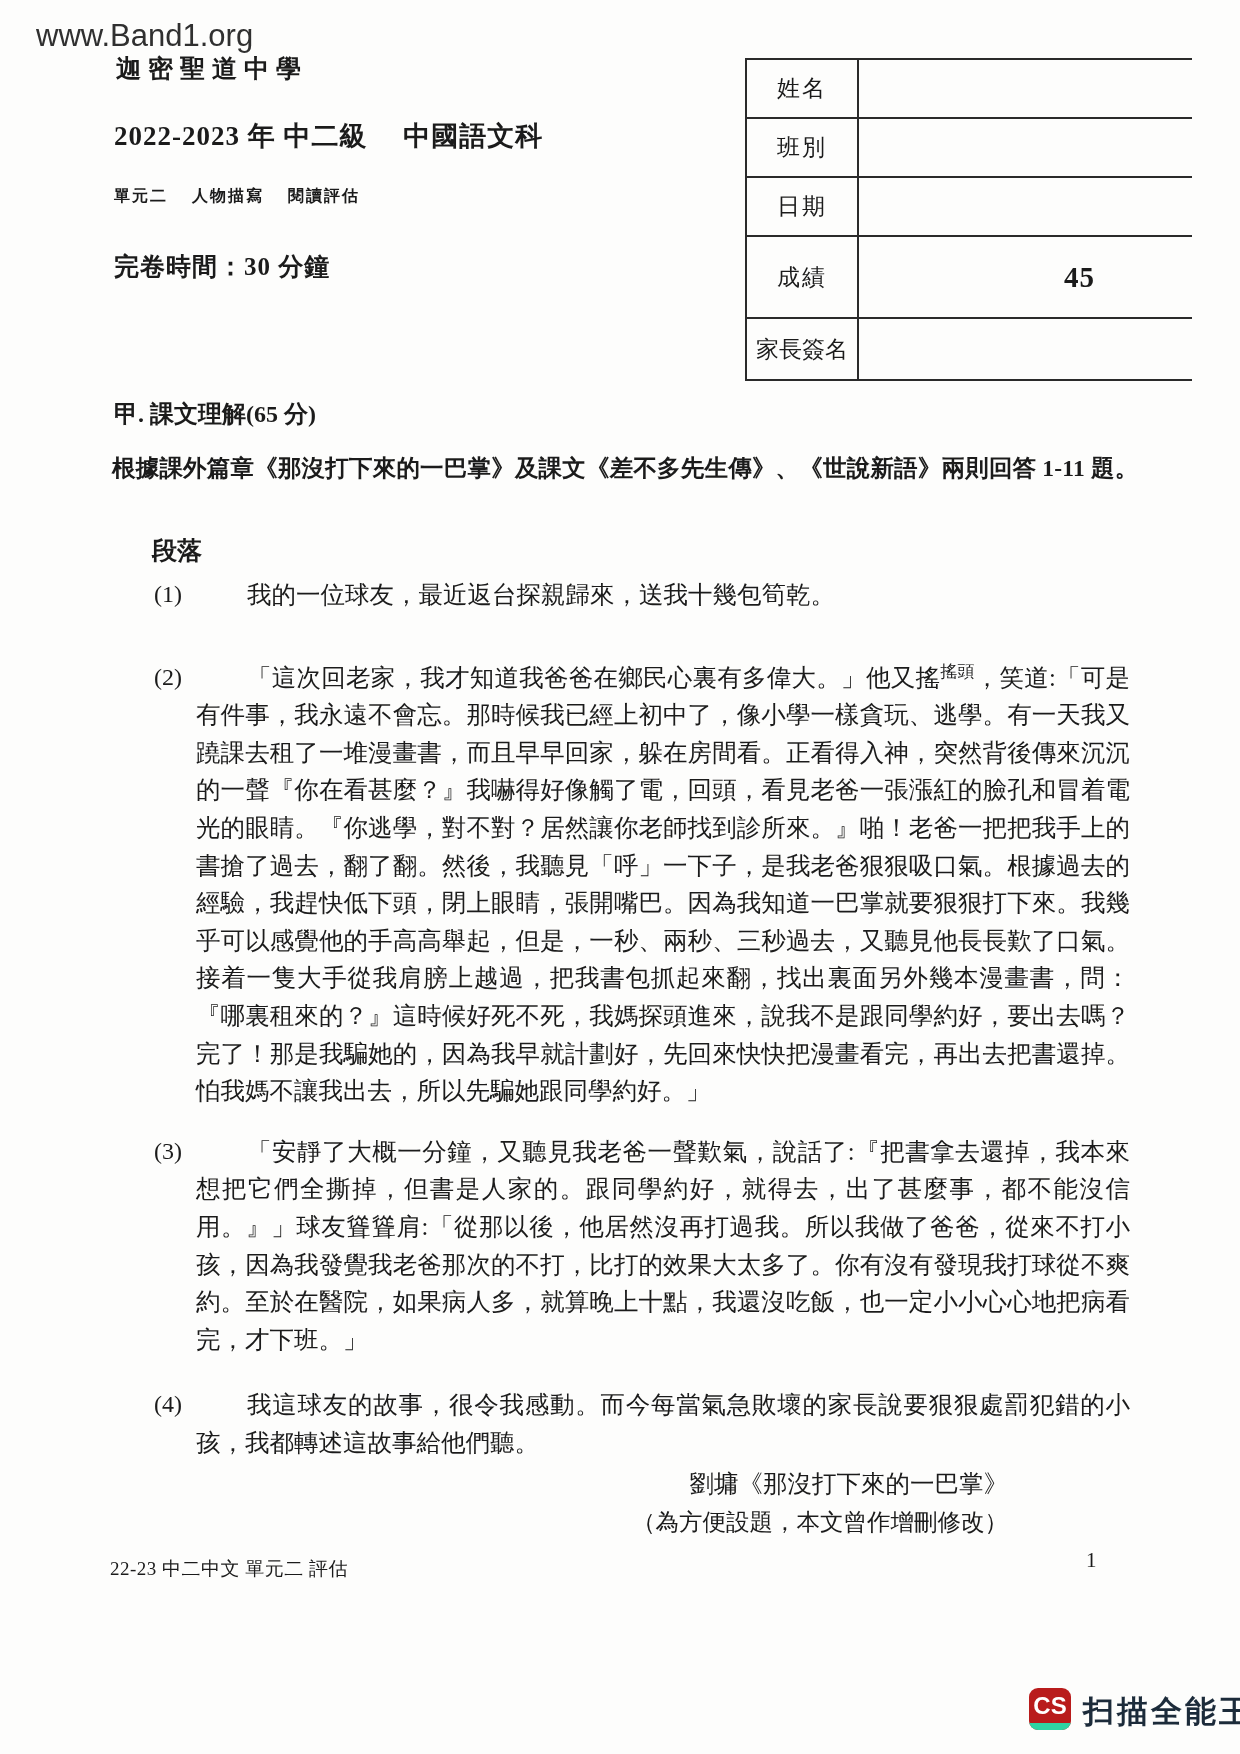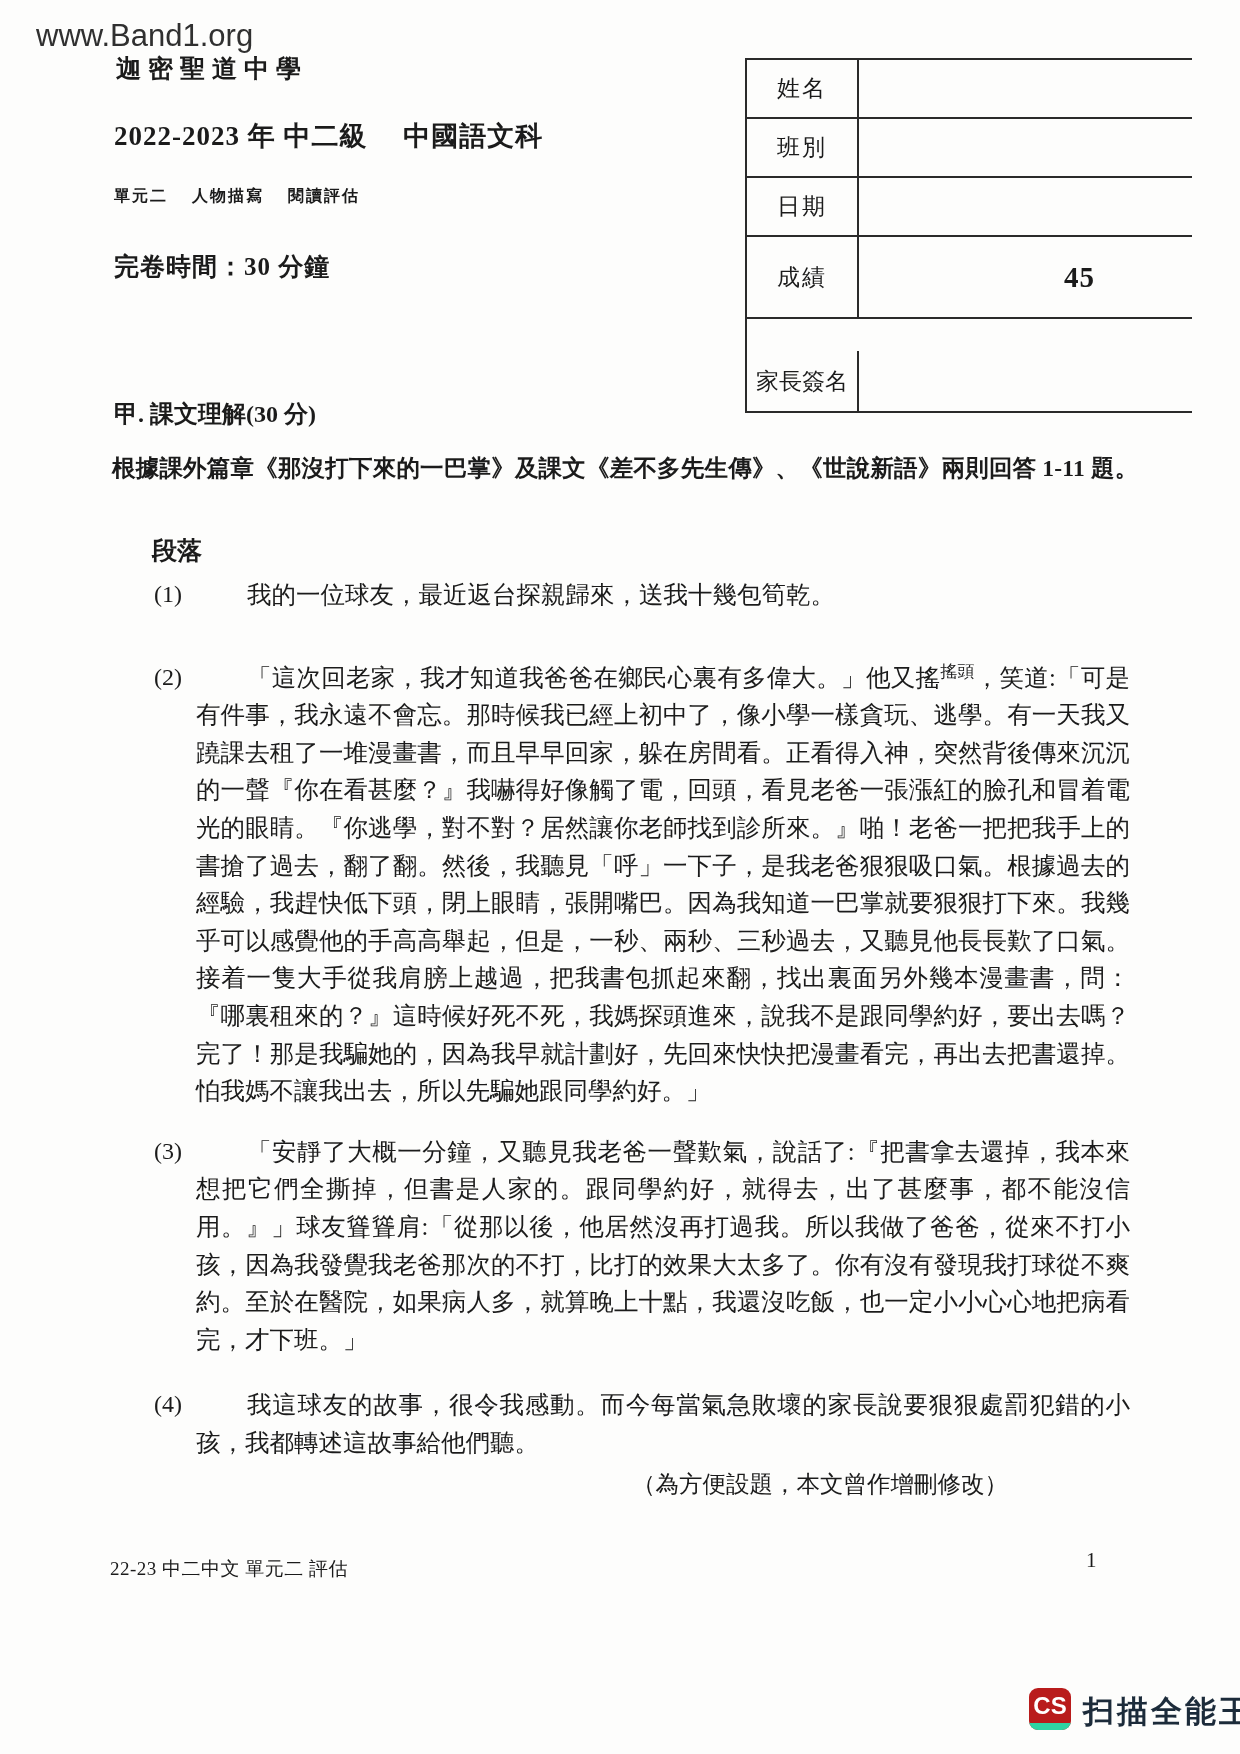--- a/index.html
+++ b/index.html
@@ -33,21 +33,21 @@
   }
   .it-row { display:flex; border-bottom:2px solid #2a2a2a; }
   .it-label {
     width:112px; border-right:2px solid #2a2a2a;
     display:flex; align-items:center; justify-content:center;
     font-size:23px; letter-spacing:2px; padding:0 3px; box-sizing:border-box;
   }
   .it-value { flex:1; display:flex; align-items:center; }
   .r1,.r2,.r3 { height:57px; }
   .r4 { height:80px; }
-  .r5 { height:60px;margin-top:32px; }
+  .r5 { height:60px; }
   .r5 .it-label { letter-spacing:0; }
   .score-val {
     font-size:29px; font-weight:bold; padding-left:205px; letter-spacing:1px;
   }
 
   
   .section-title {
     position:absolute; left:114px; top:398px;
     font-size:24px; font-weight:bold; white-space:nowrap;
   }
@@ -128,21 +128,21 @@
     <div class="it-value">
       <span class="score-val">45</span>
     </div>
   </div>
   <div class="it-row r5">
     <div class="it-label">家長簽名</div>
     <div class="it-value"></div>
   </div>
 </div>
 
-<div class="section-title">甲. 課文理解(30 分)</div>
+<div class="section-title">甲. 課文理解(65 分)</div>
 <div class="instruction">根據課外篇章《那沒打下來的一巴掌》及課文《差不多先生傳》、《世說新語》兩則回答 1-11 題。</div>
 <div class="passage-label">段落</div>
 
 <div class="passage">
 
   <div class="para p1">
     <span class="num">(1)</span>
     <div class="body">我的一位球友，最近返台探親歸來，送我十幾包筍乾。</div>
   </div>
 
@@ -155,20 +155,21 @@
     <span class="num">(3)</span>
     <div class="body">「安靜了大概一分鐘，又聽見我老爸一聲歎氣，說話了:『把書拿去還掉，我本來想把它們全撕掉，但書是人家的。跟同學約好，就得去，出了甚麼事，都不能沒信用。』」球友聳聳肩:「從那以後，他居然沒再打過我。所以我做了爸爸，從來不打小孩，因為我發覺我老爸那次的不打，比打的效果大太多了。你有沒有發現我打球從不爽約。至於在醫院，如果病人多，就算晚上十點，我還沒吃飯，也一定小小心心地把病看完，才下班。」</div>
   </div>
 
   <div class="para p4">
     <span class="num">(4)</span>
     <div class="body">我這球友的故事，很令我感動。而今每當氣急敗壞的家長說要狠狠處罰犯錯的小孩，我都轉述這故事給他們聽。</div>
   </div>
 
   <div class="attribution-block">
+    <div class="attr-line">劉墉《那沒打下來的一巴掌》</div>
     <div class="attr-note">（為方便設題，本文曾作增刪修改）</div>
   </div>
 
 </div>
 
 <div class="footer-left">22-23 中二中文 單元二 評估</div>
 <div class="footer-page">1</div>
 
 <div class="cs-badge" style="background: #b91c1c;">
   <span class="cs">CS</span>

